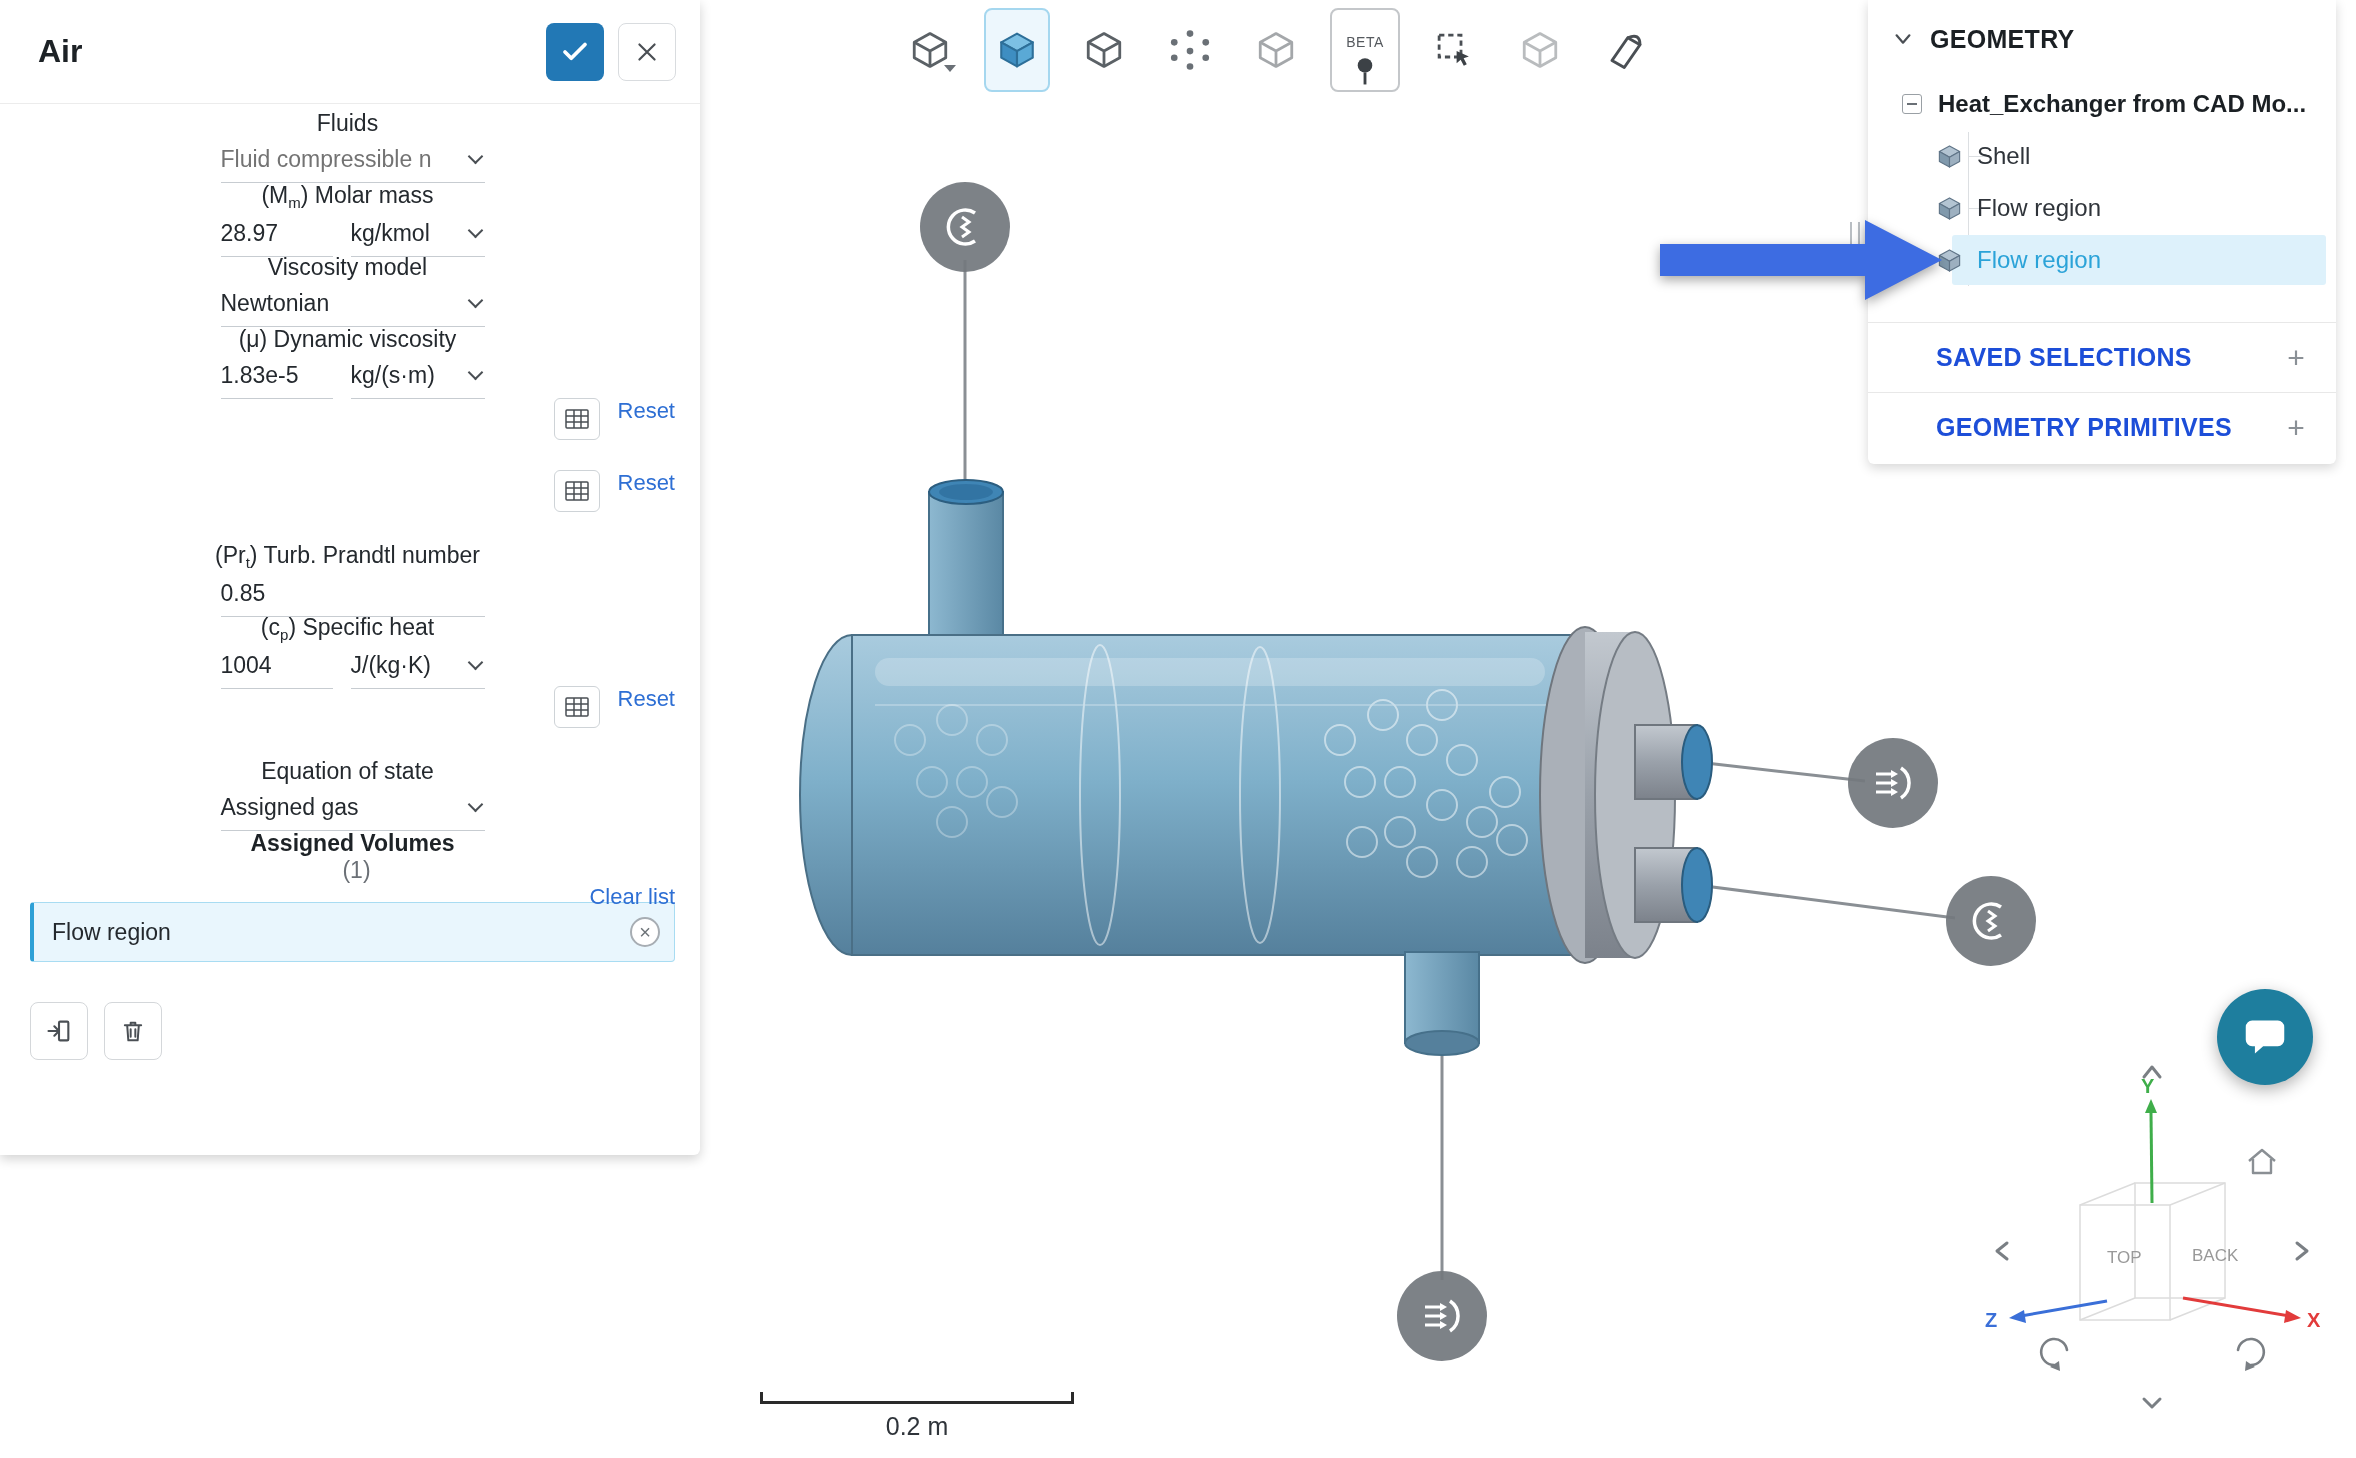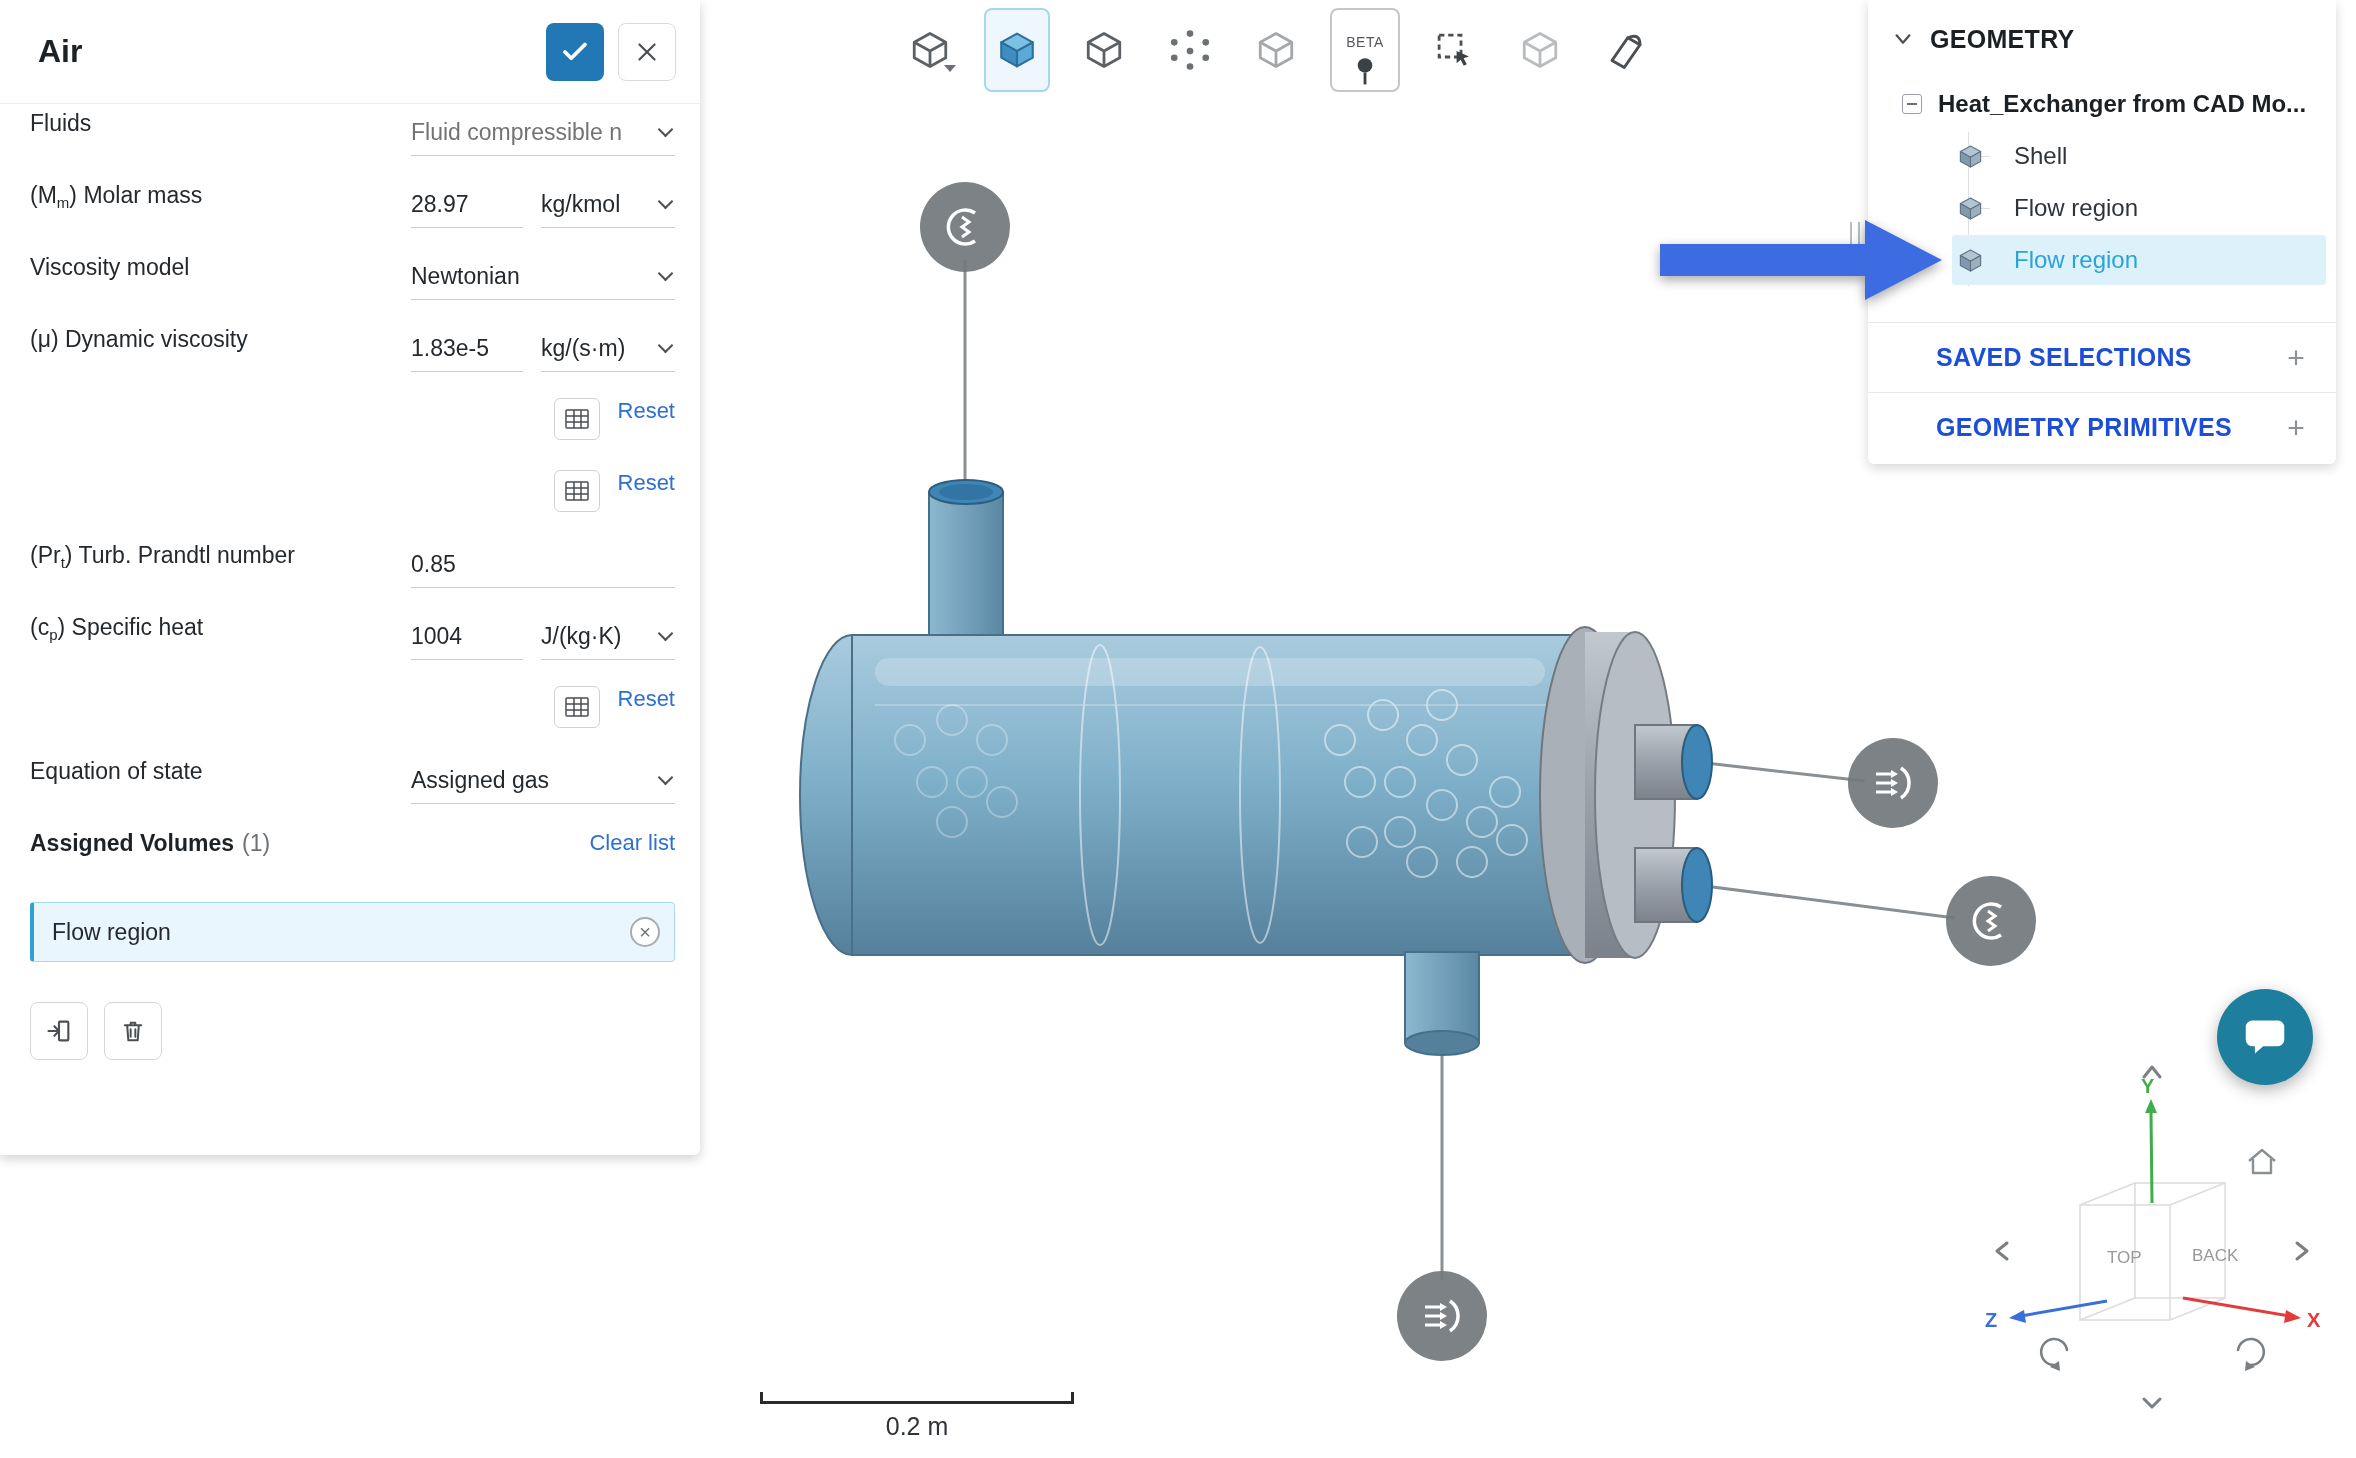--- a/index.html
+++ b/index.html
@@ -8,21 +8,21 @@
 
   
   .left-panel { position:absolute; left:0; top:0; width:700px; height:1155px; background:#fff;
     box-shadow:0 4px 12px rgba(0,0,0,.18); z-index:20; border-radius:0 0 6px 0; }
   .lp-header { height:104px; border-bottom:1px solid #ececec; display:flex; align-items:center; padding:0 24px 0 38px; }
   .lp-title { font-size:32px; font-weight:700; color:#1d2226; flex:1; }
   .btn-sq { width:58px; height:58px; border-radius:8px; display:flex; align-items:center; justify-content:center; }
   .btn-apply { background:#2278b5; margin-right:14px; }
   .btn-close { background:#fff; border:1px solid #d9dcdf; }
   .lp-body { padding:6px 25px 0 30px; }
-  .lp-row { height:72px; display:flex; align-items:flex-start; }
+  .lp-row { height:72px; display:flex; align-items:center;flex-direction:column; }
   .lp-label { font-size:23px; color:#24292e; flex:1; padding-right:10px; }
   .sub { font-size:15px; vertical-align:-5px; }
   .lp-value-area { width:264px; display:flex; align-items:center; }
   .field { border-bottom:1px solid #c7ccd1; display:flex; align-items:center; height:46px; }
   .value-field { width:112px; margin-right:18px; font-size:23px; color:#24292e; }
   .unit-field { flex:1; justify-content:space-between; font-size:23px; color:#24292e; }
   .full-field { flex:1; justify-content:space-between; font-size:23px; color:#24292e; }
   .placeholder { color:#737373; }
   .chev { width:11px; height:11px; border-right:2px solid #4a4f54; border-bottom:2px solid #4a4f54;
           transform:rotate(45deg); margin:-6px 4px 0 8px; flex:none; }
@@ -57,21 +57,21 @@
   
   .right-panel { position:absolute; left:1868px; top:0; width:468px; height:464px; background:#fff;
     box-shadow:0 4px 12px rgba(0,0,0,.16); z-index:20; border-radius:0 0 6px 6px; }
   .rp-header { height:78px; display:flex; align-items:center; padding-left:24px; gap:16px; }
   .rp-header-title { font-size:25px; font-weight:700; color:#1b2024; letter-spacing:.3px; }
   .rp-root { height:52px; display:flex; align-items:center; padding-left:34px; gap:16px; }
   .minus-box { width:20px; height:20px; border:1px solid #9aa0a5; border-radius:3px; position:relative; flex:none; background:#fff; }
   .minus-box::after { content:""; position:absolute; left:4px; right:4px; top:8px; border-top:2px solid #6a7076; }
   .rp-root-label { font-size:24px; font-weight:700; color:#1b2024; white-space:nowrap; overflow:hidden;
                    text-overflow:ellipsis; max-width:380px; }
-  .rp-item { height:52px; display:flex; align-items:center; padding-left:89px; gap:30px; font-size:24px;
+  .rp-item { height:52px; display:flex; align-items:center; padding-left:68px; gap:14px; font-size:24px;
              color:#2f343a; position:relative; }
   .rp-item::before { content:""; position:absolute; left:100px; top:50%; width:22px; border-top:1px solid #dcdfe2; }
   .rp-item svg { width:27px; height:27px; flex:none; position:relative; }
   .rp-item-label { position:relative; }
   .row-bg { position:absolute; left:84px; right:10px; top:1px; bottom:1px; background:#ddf1fb; border-radius:3px; }
   .rp-item.selected { color:#2ba3d8; }
   .tree-guide { position:absolute; left:100px; top:132px; height:154px; border-left:1px solid #dcdfe2; }
   .rp-spacer { height:36px; }
   .rp-section { height:70px; border-top:1px solid #e8e8e8; display:flex; align-items:center;
                 justify-content:space-between; padding:0 18px 0 24px; }

